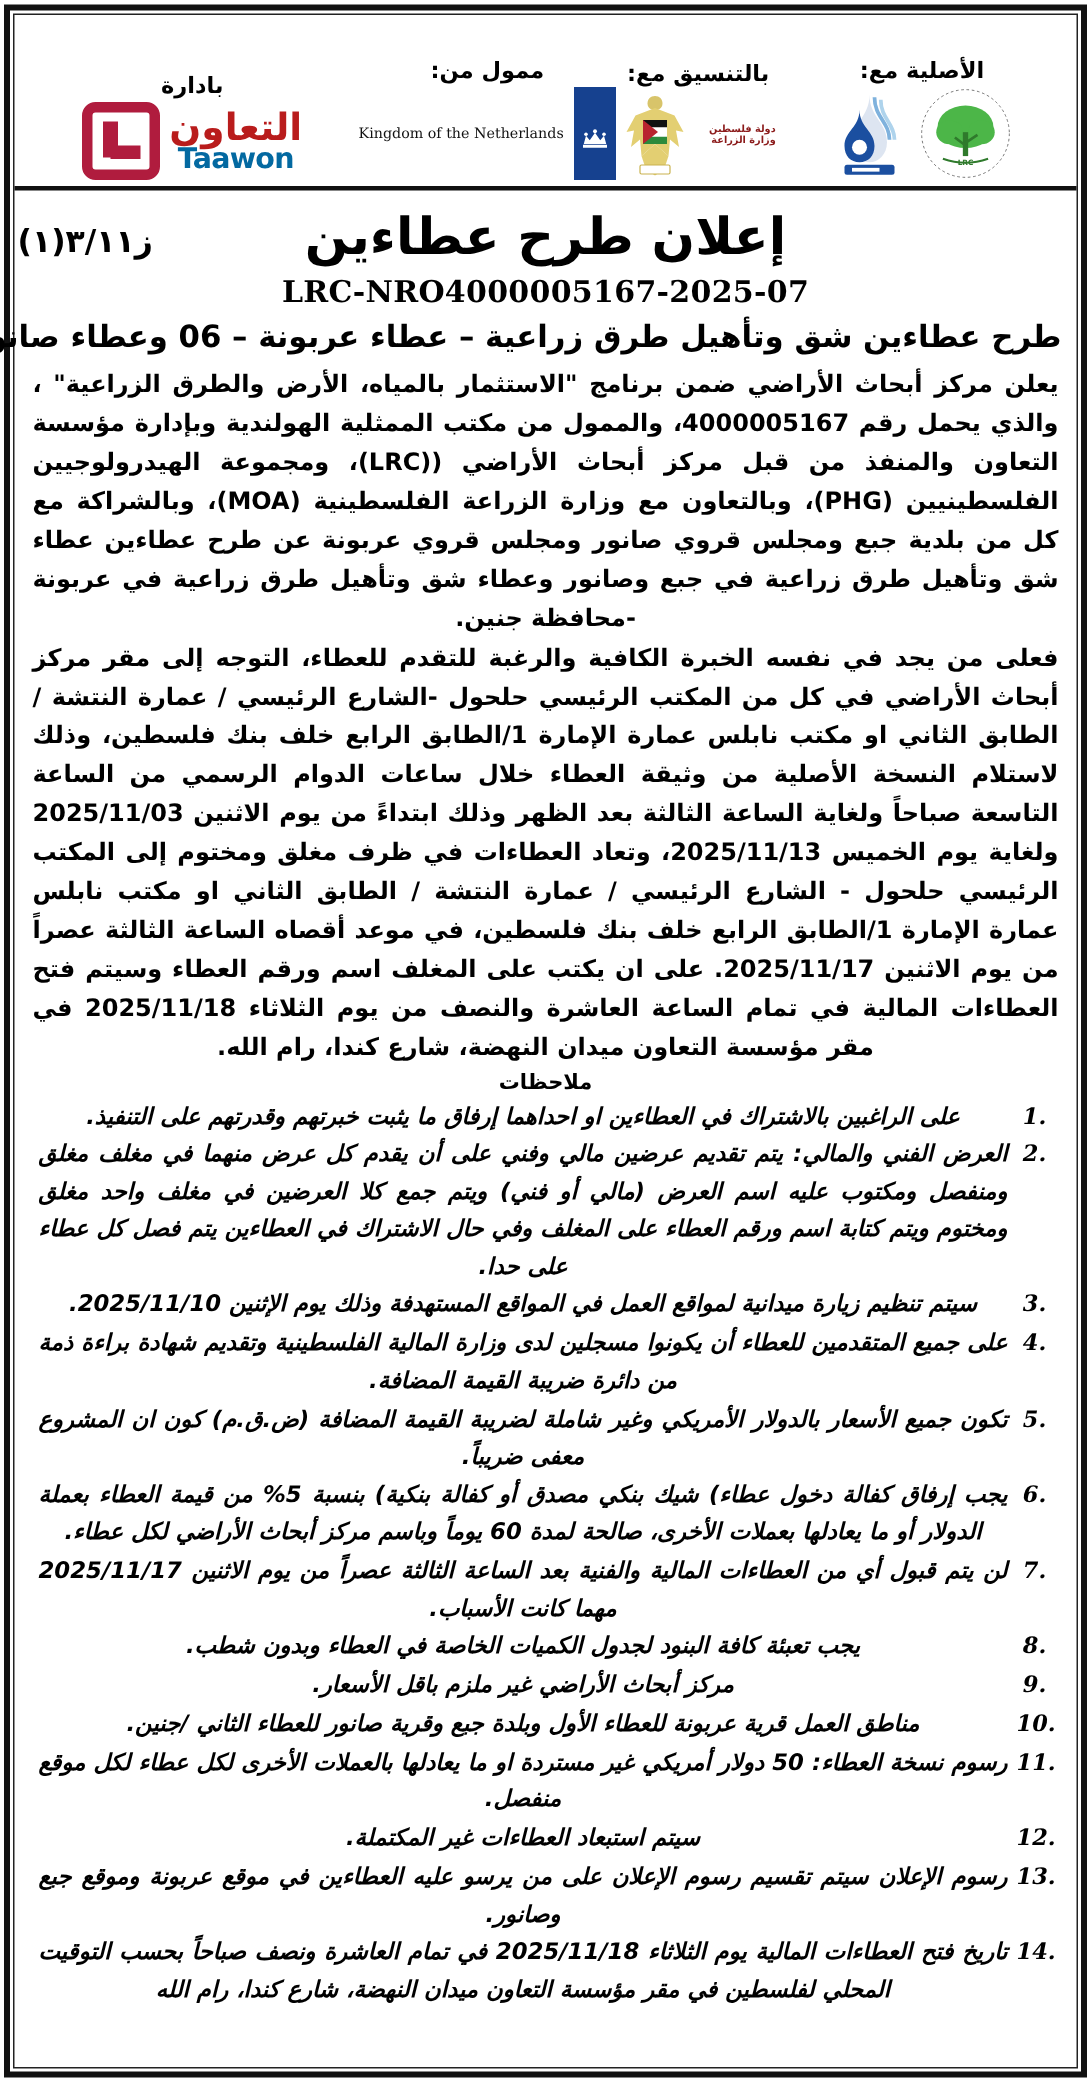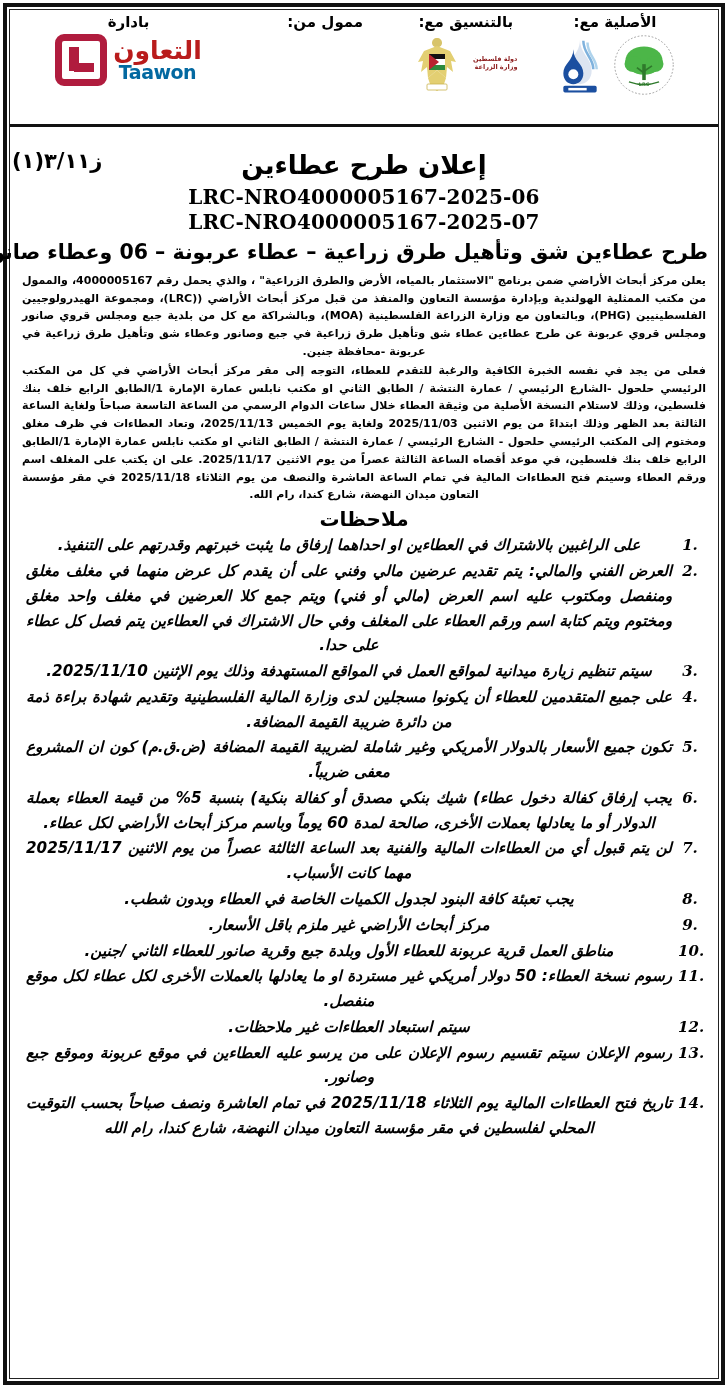--- a/index.html
+++ b/index.html
@@ -41,21 +41,21 @@
     flex-direction: column;
   }
 
   
   .logo-bar {
     box-sizing: border-box;
     border-bottom: 3px solid #111;
     padding: 4px 8px 4px 8px;
     display: flex;
     flex-direction: row-reverse;
-    align-items: flex-start;
+    align-items: flex-end;
     justify-content: space-between;
     height: 117px;
     flex: 0 0 auto;
   }
   .logo-group {
     display: flex;
     flex-direction: column;
     align-items: center;
     justify-content: flex-start;
   }
@@ -158,25 +158,25 @@
   }
   .ref-code {
     position: absolute;
     right: auto; left: 2px;
     top: 22px;
     font-size: 21px;
     font-weight: bold;
     direction: rtl;
   }
   .main-title {
-    font-size: 26px;
+    font-size: 34px;
     font-weight: bold;
     letter-spacing: 0px;
     line-height: 1.15;
-    margin: 16px 0 4px 0;
+    margin: 4px 0 4px 0;
   }
   .tender-no {
     font-size: 20px;
     font-weight: bold;
     font-family: "DejaVu Serif", "Liberation Serif", serif;
     direction: ltr;
     line-height: 1.28;
     letter-spacing: 0.2px;
   }
   .subtitle {
@@ -187,29 +187,29 @@
     white-space: nowrap;
   }
 
   
   .body-wrap {
     padding: 2px 12px 4px 12px;
     flex: 1 1 auto;
     min-height: 0;
   }
   .para {
-    font-size: 11px;
+    font-size: 16px;
     font-weight: bold;
     line-height: 1.62;
     text-align: justify;
     text-align-last: center;
     margin: 0 0 1px 0;
   }
   .notes-head {
-    font-size: 20px;
+    font-size: 14px;
     font-weight: bold;
     text-align: center;
     margin: 3px 0 2px 0;
     letter-spacing: 1px;
   }
   ol.notes {
     margin: 0;
     padding: 0 30px 0 4px;
     list-style: none;
     counter-reset: n;
@@ -256,20 +256,34 @@
             <div class="taawon-words">
               <div class="taawon-ar">التعاون</div>
               <div class="taawon-en">Taawon</div>
             </div>
           </div>
         </div>
       </div>
 
       <div class="logo-group g-funder">
         <div class="group-label">ممول من:</div>
+        <div class="logo-row">
+          <div class="nl-logo">
+            <div class="nl-flagblock">
+              <svg class="nl-crown" viewBox="0 0 40 30">
+                <path d="M4 22 h32 v4 H4 z" fill="#ffffff"></path>
+                <path d="M5 21 L8 10 L13 16 L20 6 L27 16 L32 10 L35 21 Z" fill="#ffffff"></path>
+                <circle cx="8" cy="8" r="2.4" fill="#ffffff"></circle>
+                <circle cx="20" cy="4" r="2.6" fill="#ffffff"></circle>
+                <circle cx="32" cy="8" r="2.4" fill="#ffffff"></circle>
+              </svg>
+            </div>
+            <div class="nl-text">Kingdom of the Netherlands</div>
+          </div>
+        </div>
       </div>
 
       <div class="logo-group g-coord">
         <div class="group-label">بالتنسيق مع:</div>
         <div class="logo-row">
           <div class="moa-logo">
             <svg width="46" height="60" viewBox="0 0 46 60">
               <path d="M23 4 C20 4 18 6 18 9 c0 1.6 .8 2.8 2 3.6 L23 14 l3-1.4 c1.2-.8 2-2 2-3.6 C28 6 26 4 23 4 z" fill="#d8c46a"></path>
               <path d="M23 12 L10 17 L4 28 L9 27 L7 38 L13 33 L14 44 L23 36 L32 44 L33 33 L39 38 L37 27 L42 28 L36 17 Z" fill="#e3cf72"></path>
               <rect x="15" y="20" width="16" height="16" fill="#ffffff"></rect>
@@ -315,21 +329,20 @@
             </svg>
           </div>
 
         </div>
       </div>
     </div>
 
     <div class="title-block">
       <div class="ref-code">ز٣/١١(١)</div>
       <h1 class="main-title">إعلان طرح عطاءين</h1>
-      <div class="tender-no">LRC-NRO4000005167-2025-06</div>
       <div class="tender-no">LRC-NRO4000005167-2025-07</div>
       <div class="subtitle">طرح عطاءين شق وتأهيل طرق زراعية – عطاء عربونة – 06 وعطاء صانور وجبع – 07</div>
     </div>
 
     <div class="body-wrap">
 
       <p class="para">يعلن مركز أبحاث الأراضي ضمن برنامج "الاستثمار بالمياه، الأرض والطرق الزراعية" ، والذي يحمل رقم 4000005167، والممول من مكتب الممثلية الهولندية وبإدارة مؤسسة التعاون والمنفذ من قبل مركز أبحاث الأراضي ((LRC)، ومجموعة الهيدرولوجيين الفلسطينيين (PHG)، وبالتعاون مع وزارة الزراعة الفلسطينية (MOA)، وبالشراكة مع كل من بلدية جبع ومجلس قروي صانور ومجلس قروي عربونة عن طرح عطاءين عطاء شق وتأهيل طرق زراعية في جبع وصانور وعطاء شق وتأهيل طرق زراعية في عربونة -محافظة جنين.</p>
       <p class="para">فعلى من يجد في نفسه الخبرة الكافية والرغبة للتقدم للعطاء، التوجه إلى مقر مركز أبحاث الأراضي في كل من المكتب الرئيسي حلحول -الشارع الرئيسي / عمارة النتشة / الطابق الثاني او مكتب نابلس عمارة الإمارة 1/الطابق الرابع خلف بنك فلسطين، وذلك لاستلام النسخة الأصلية من وثيقة العطاء خلال ساعات الدوام الرسمي من الساعة التاسعة صباحاً ولغاية الساعة الثالثة بعد الظهر وذلك ابتداءً من يوم الاثنين 2025/11/03 ولغاية يوم الخميس 2025/11/13، وتعاد العطاءات في ظرف مغلق ومختوم إلى المكتب الرئيسي حلحول - الشارع الرئيسي / عمارة النتشة / الطابق الثاني او مكتب نابلس عمارة الإمارة 1/الطابق الرابع خلف بنك فلسطين، في موعد أقصاه الساعة الثالثة عصراً من يوم الاثنين 2025/11/17. على ان يكتب على المغلف اسم ورقم العطاء وسيتم فتح العطاءات المالية في تمام الساعة العاشرة والنصف من يوم الثلاثاء 2025/11/18 في مقر مؤسسة التعاون ميدان النهضة، شارع كندا، رام الله.</p>
 
       <div class="notes-head">ملاحظات</div>
@@ -339,21 +352,21 @@
         <li>العرض الفني والمالي: يتم تقديم عرضين مالي وفني على أن يقدم كل عرض منهما في مغلف مغلق ومنفصل ومكتوب عليه اسم العرض (مالي أو فني) ويتم جمع كلا العرضين في مغلف واحد مغلق ومختوم ويتم كتابة اسم ورقم العطاء على المغلف وفي حال الاشتراك في العطاءين يتم فصل كل عطاء على حدا.</li>
         <li>سيتم تنظيم زيارة ميدانية لمواقع العمل في المواقع المستهدفة وذلك يوم الإثنين 2025/11/10.</li>
         <li>على جميع المتقدمين للعطاء أن يكونوا مسجلين لدى وزارة المالية الفلسطينية وتقديم شهادة براءة ذمة من دائرة ضريبة القيمة المضافة.</li>
         <li>تكون جميع الأسعار بالدولار الأمريكي وغير شاملة لضريبة القيمة المضافة (ض.ق.م) كون ان المشروع معفى ضريباً.</li>
         <li>يجب إرفاق كفالة دخول عطاء) شيك بنكي مصدق أو كفالة بنكية) بنسبة 5% من قيمة العطاء بعملة الدولار أو ما يعادلها بعملات الأخرى، صالحة لمدة 60 يوماً وباسم مركز أبحاث الأراضي لكل عطاء.</li>
         <li>لن يتم قبول أي من العطاءات المالية والفنية بعد الساعة الثالثة عصراً من يوم الاثنين 2025/11/17 مهما كانت الأسباب.</li>
         <li>يجب تعبئة كافة البنود لجدول الكميات الخاصة في العطاء وبدون شطب.</li>
         <li>مركز أبحاث الأراضي غير ملزم باقل الأسعار.</li>
         <li>مناطق العمل قرية عربونة للعطاء الأول وبلدة جبع وقرية صانور للعطاء الثاني /جنين.</li>
         <li>رسوم نسخة العطاء: 50 دولار أمريكي غير مستردة او ما يعادلها بالعملات الأخرى لكل عطاء لكل موقع منفصل.</li>
-        <li>سيتم استبعاد العطاءات غير ملاحظات.</li>
+        <li>سيتم استبعاد العطاءات غير المكتملة.</li>
         <li>رسوم الإعلان سيتم تقسيم رسوم الإعلان على من يرسو عليه العطاءين في موقع عربونة وموقع جبع وصانور.</li>
         <li>تاريخ فتح العطاءات المالية يوم الثلاثاء 2025/11/18 في تمام العاشرة ونصف صباحاً بحسب التوقيت المحلي لفلسطين في مقر مؤسسة التعاون ميدان النهضة، شارع كندا، رام الله</li>
 
       </ol>
 
     </div>
 
   </div>
  </div>
 </div>

